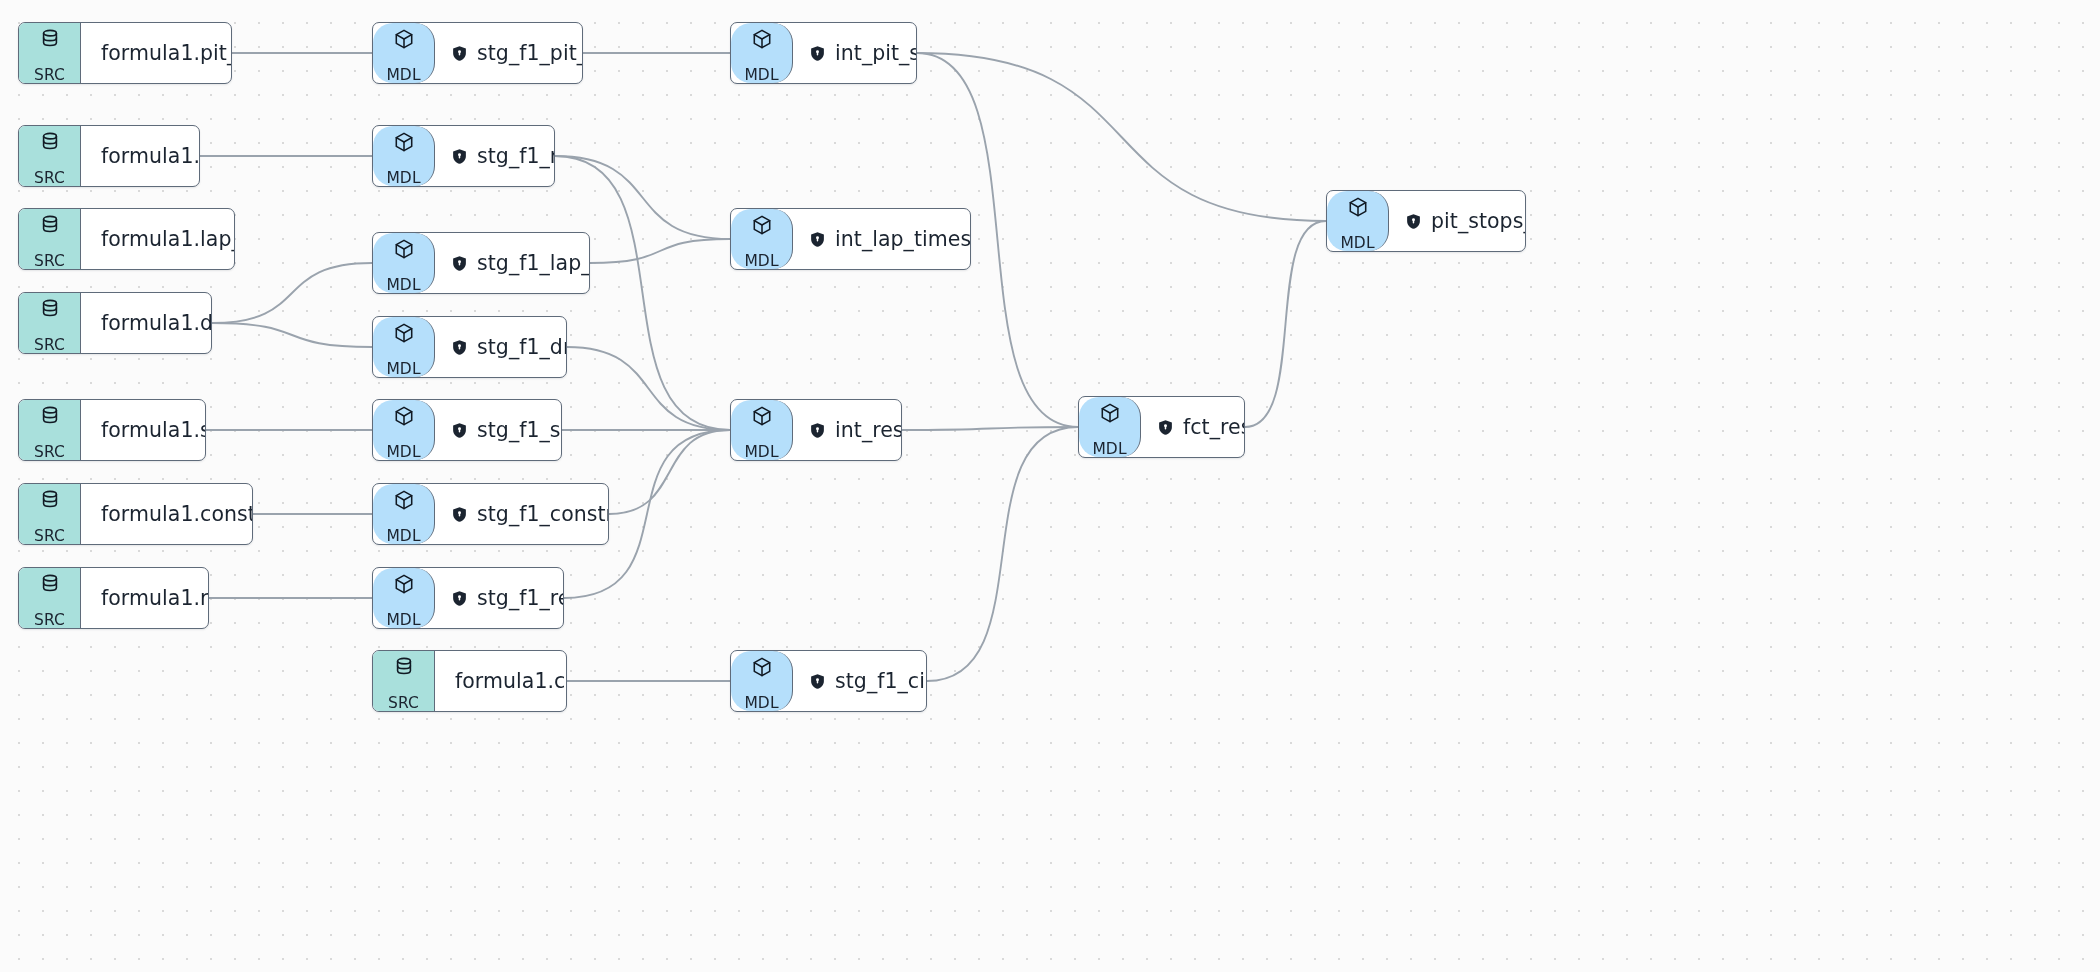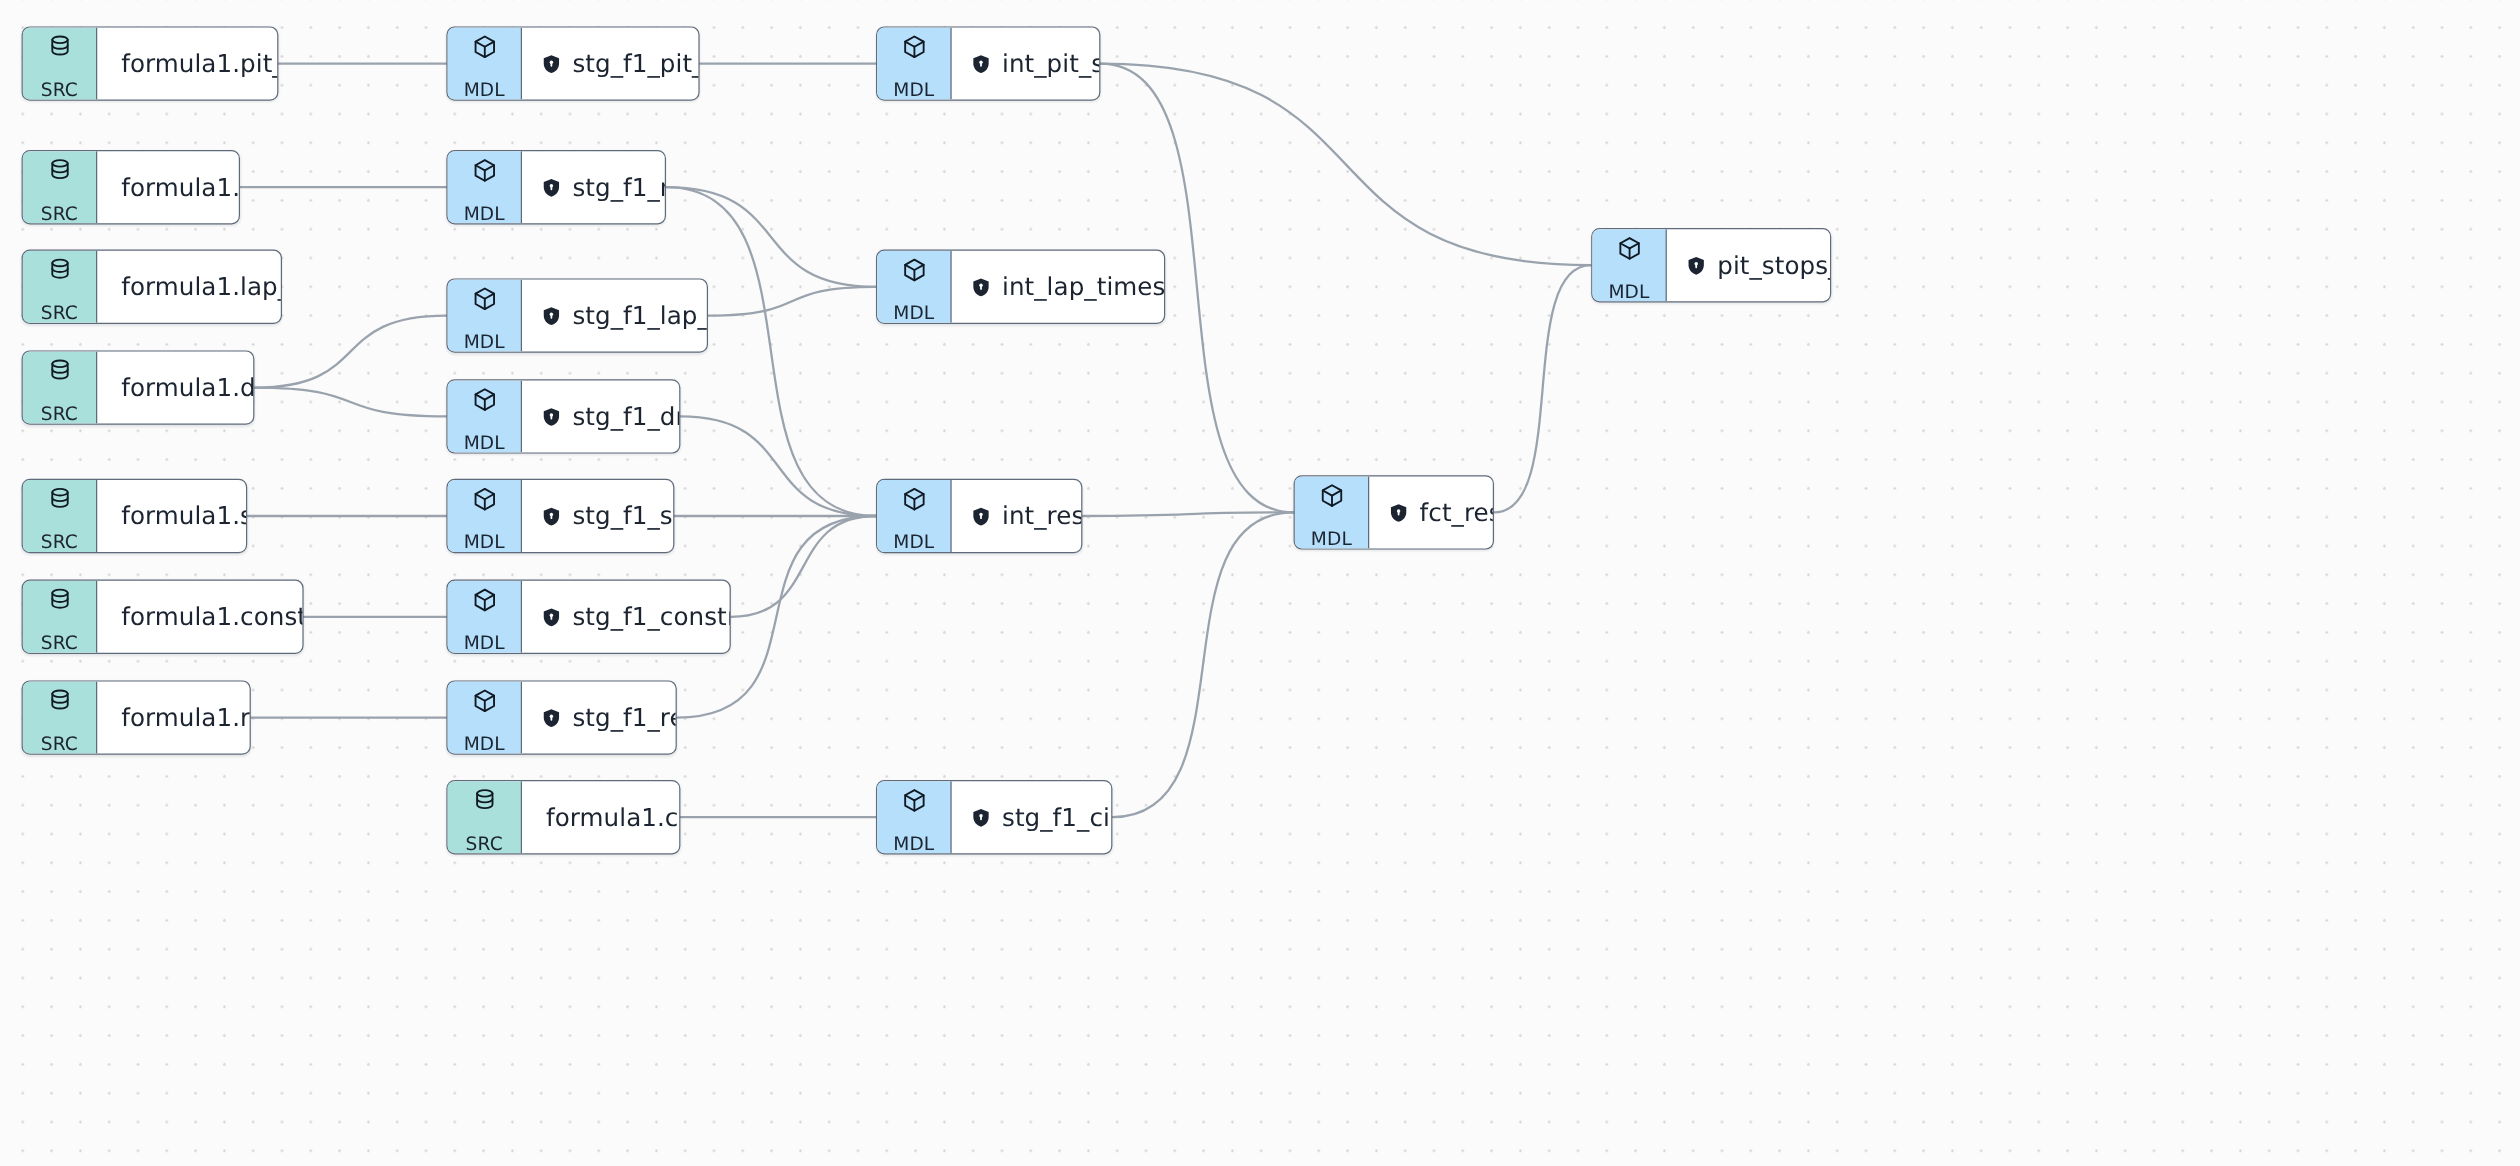--- a/index.html
+++ b/index.html
@@ -47,21 +47,21 @@
     flex: 0 0 62px;
     display: flex;
     flex-direction: column;
     align-items: center;
     justify-content: flex-end;
     gap: 18px;
     border-right: 1.6px solid #5f6b7a;
     padding-top: 8px;
   }
   .node.src .node-badge { background: #a9e0dc; }
-  .node.mdl .node-badge { background: #b5dffb; }
+  .node.mdl .node-badge { background: #b5dffb; border-radius: 20px; }
   .badge-icon {
     width: 22px; height: 22px;
     display: block;
   }
   .badge-text {
     font-size: 15.5px;
     line-height: 1;
     color: #1b2430;
     letter-spacing: 0.1px;
     font-family: "DejaVu Sans", "Liberation Sans", sans-serif;

